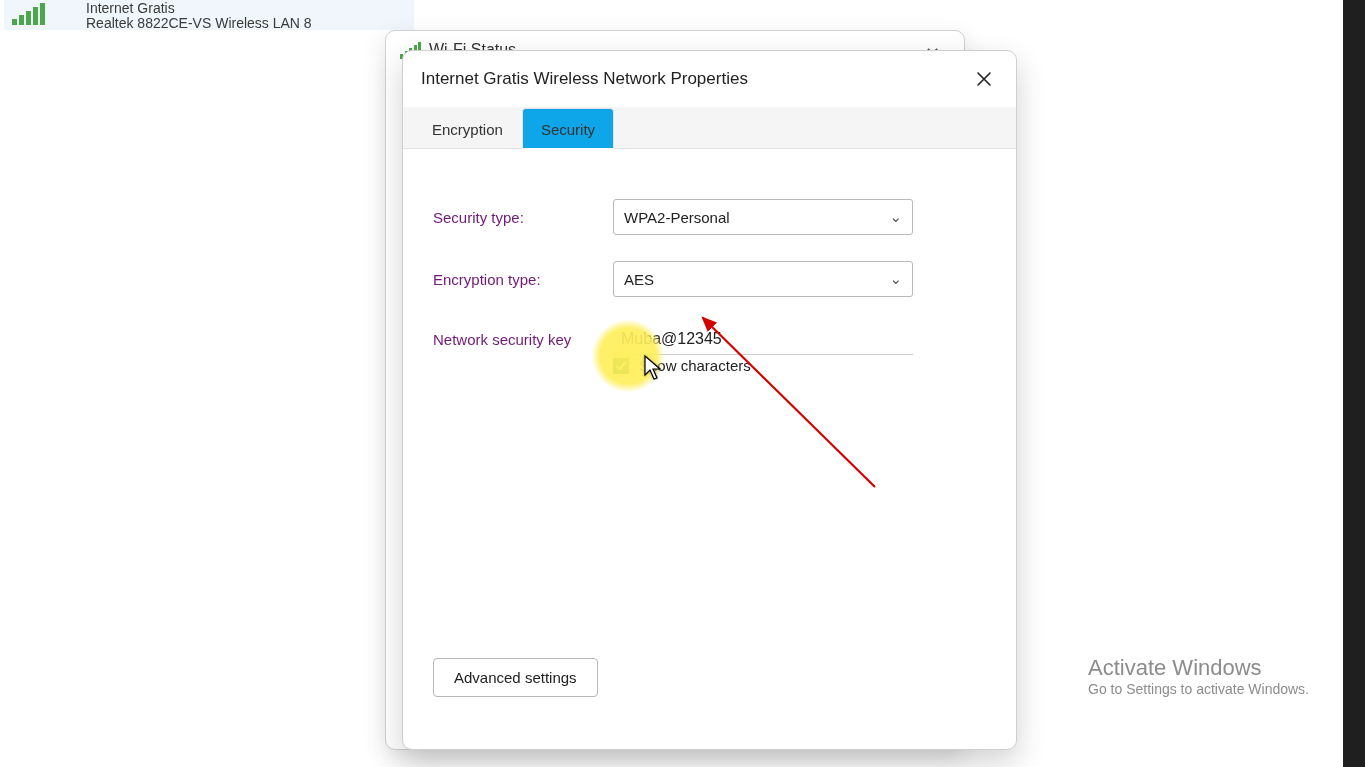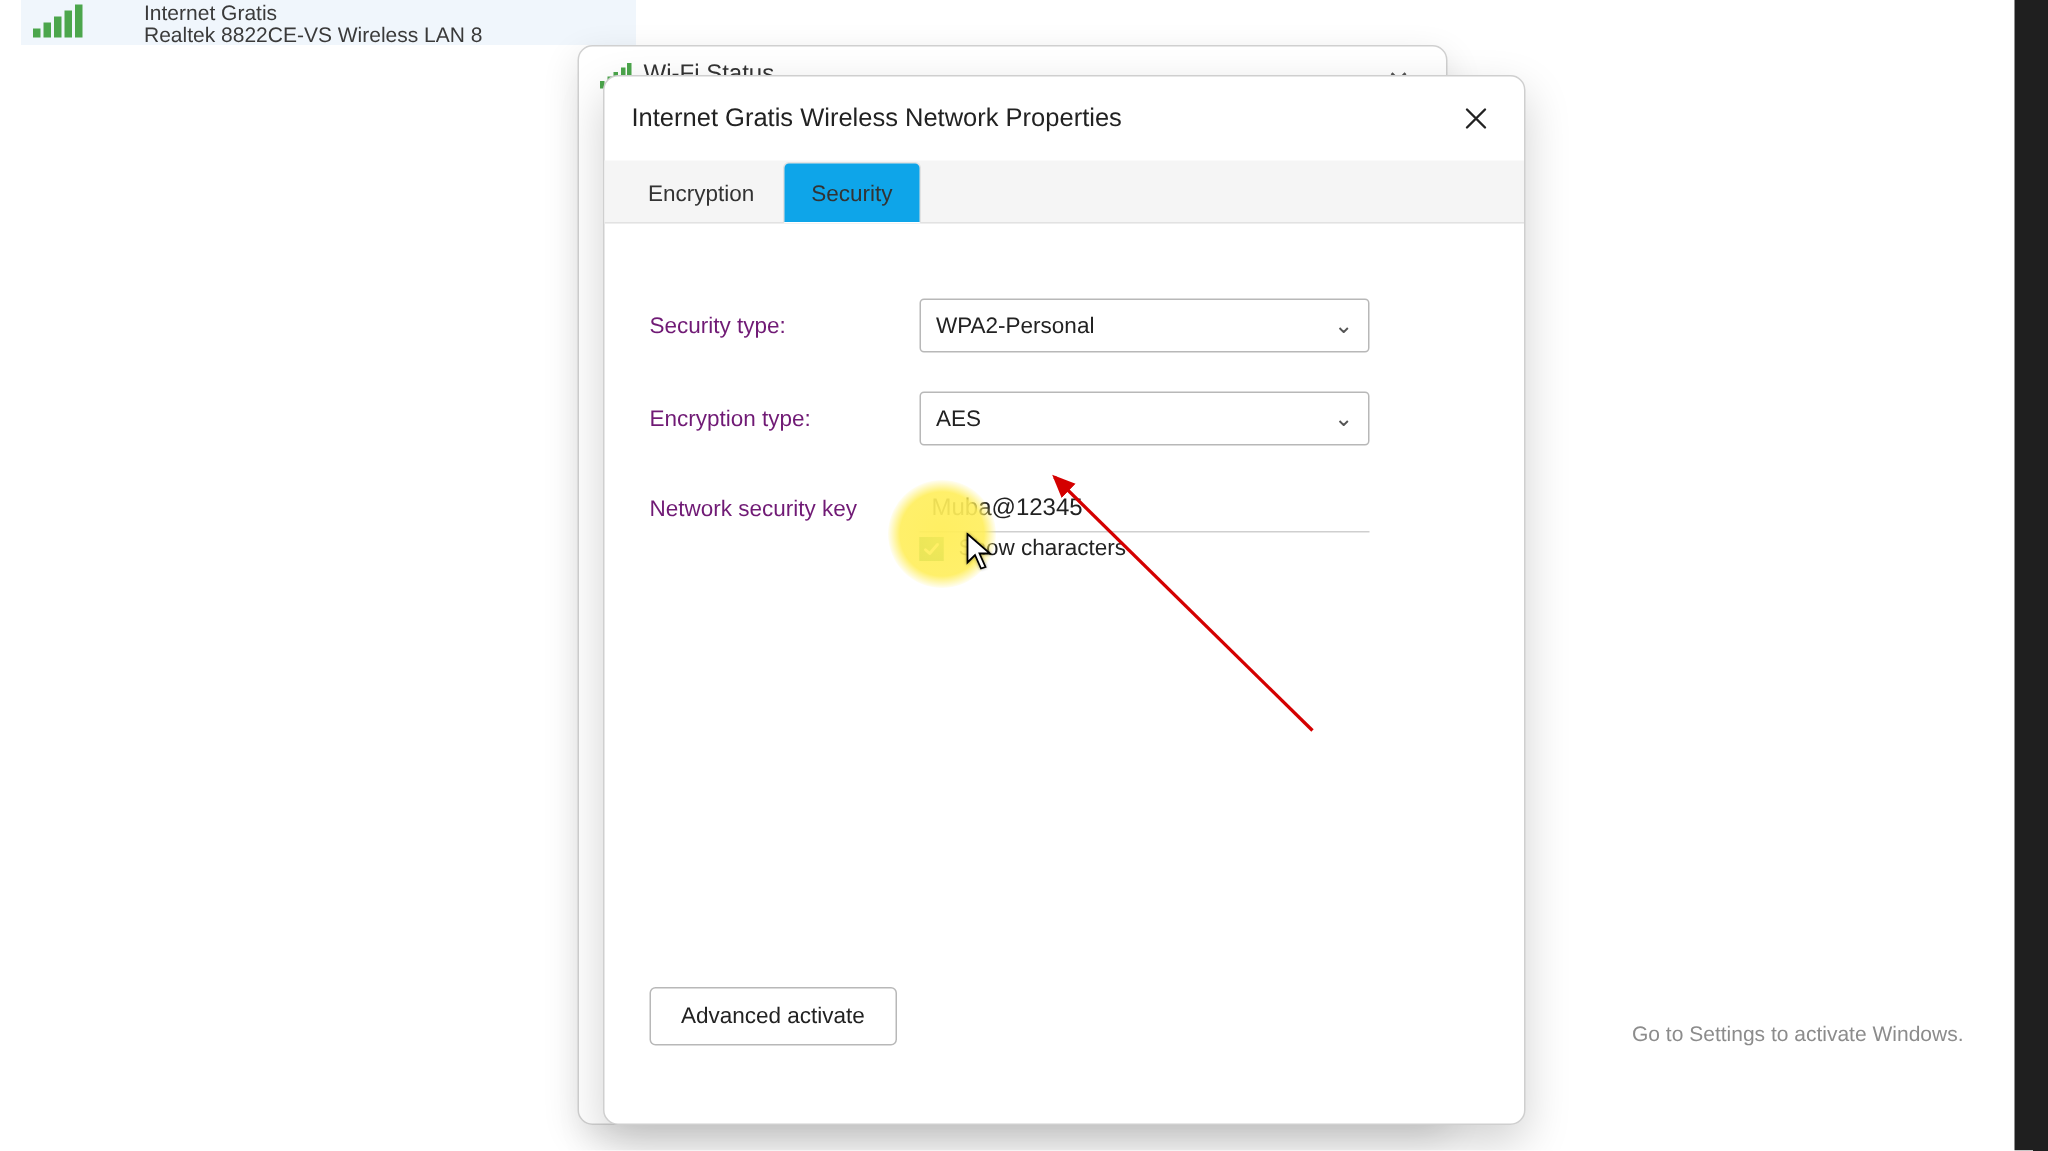--- a/index.html
+++ b/index.html
@@ -1,21 +1,21 @@
 <!DOCTYPE html>
 <html><head>
   <meta charset="utf-8">
   <style>
     * { box-sizing: border-box; margin: 0; padding: 0; font-family: 'Segoe UI', Tahoma, sans-serif; }
     body { width: 1365px; height: 767px; background: #ffffff; position: relative; overflow: hidden; }
 
     
     .network-item {
       position: absolute;
-      top: 0; left: 14px;
+      top: 0; left: 4px;
       width: 410px; height: 30px;
       background: #f0f6fc;
       display: flex; align-items: flex-start;
       padding: 0 8px 4px 8px;
       border-top: 1px solid transparent;
     }
     .wifi-icon-wrap {
       width: 70px; height: 24px;
       display: flex; align-items: flex-end; gap: 4px;
       margin-right: 4px;
@@ -232,21 +232,21 @@
     <div class="checkbox-row">
       <div class="checkbox-box">
         <svg viewBox="0 0 12 12">
             <path d="M2 6.5 L4.8 9 L10 3" stroke="#fff" stroke-width="2" fill="none" stroke-linecap="round" stroke-linejoin="round"></path>
           </svg>
       </div>
       <span class="checkbox-label">Show characters</span>
     </div>
 
     <div class="advanced-btn-wrap">
-      <button class="advanced-btn">Advanced activate</button>
+      <button class="advanced-btn">Advanced settings</button>
     </div>
   </div>
 </div>
 
 <div class="highlight-circle"></div>
 
 <div class="cursor-arrow">
   <svg width="22" height="26" viewBox="0 0 22 26">
     <path d="M1 1 L1 20 L6 15 L10 24 L13 23 L9 14 L16 14 Z" fill="#ffffff" stroke="#000000" stroke-width="1.2"></path>
   </svg>
@@ -257,16 +257,17 @@
     <defs>
       <marker id="arrowhead" markerWidth="8" markerHeight="8" refX="6" refY="3" orient="auto">
         <path d="M0,0 L7,3 L0,6 Z" fill="#d40000"></path>
       </marker>
     </defs>
     <line x1="180" y1="175" x2="8" y2="6" stroke="#d40000" stroke-width="2.2" marker-end="url(#arrowhead)"></line>
   </svg>
 </div>
 
 <div class="watermark">
+  <div class="line1">Activate Windows</div>
   <div class="line2">Go to Settings to activate Windows.</div>
 </div>
 
 <div class="right-edge"></div>
 
 </body></html>

